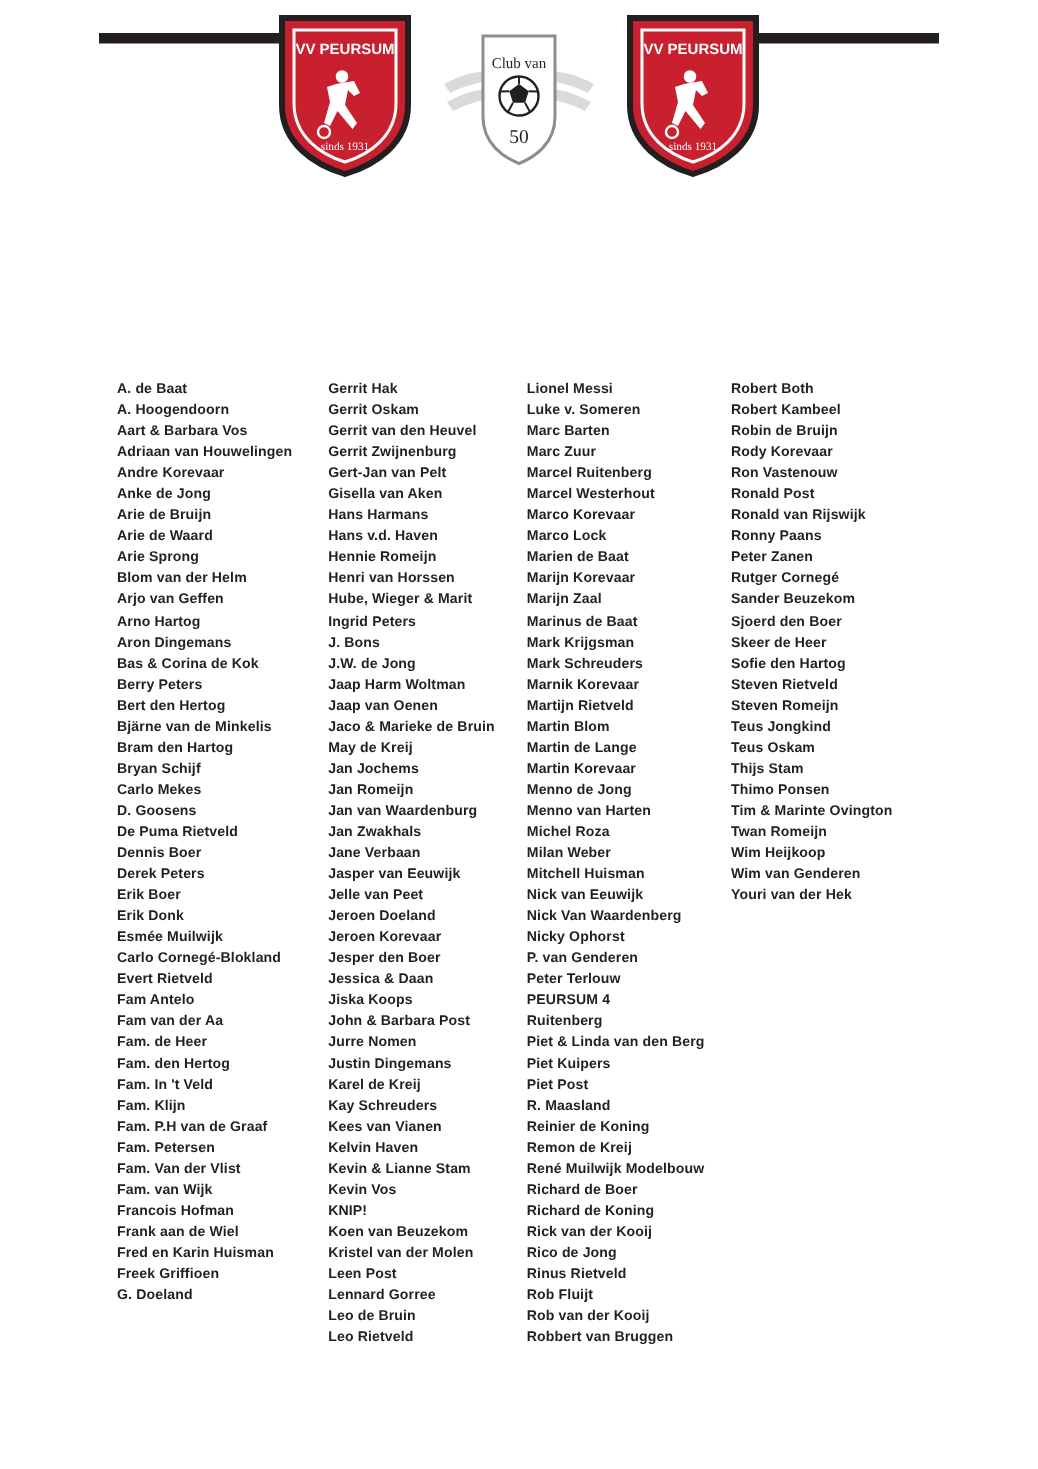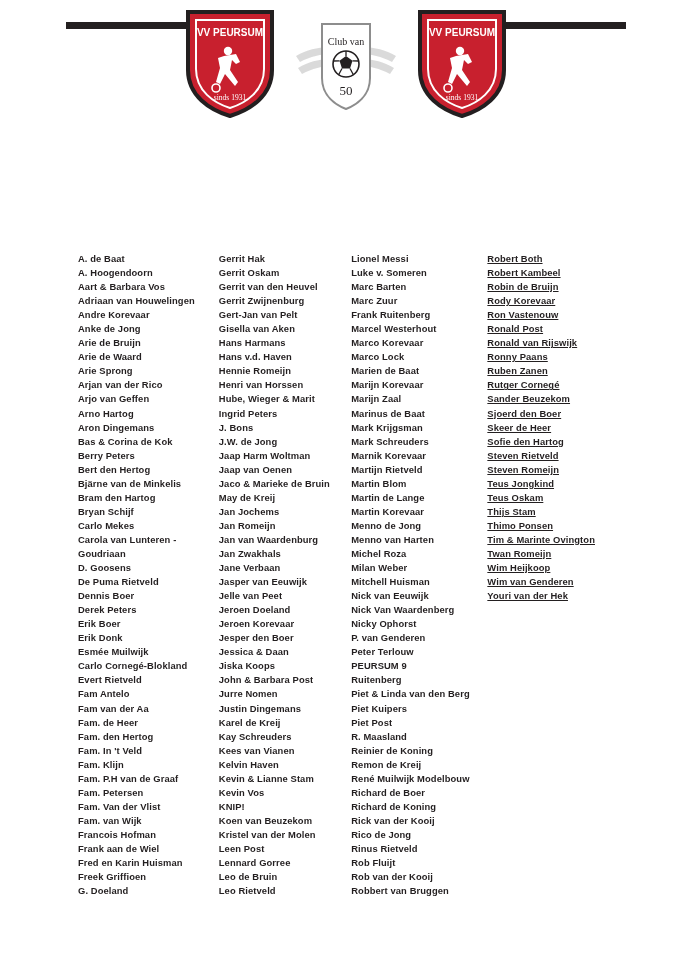--- a/index.html
+++ b/index.html
@@ -78,21 +78,21 @@
     font-weight: bold;
     line-height: 14.05px;
     letter-spacing: 0.01em;
   }
   .col {
     width: 133px;
   }
   .col.col1 { width: 138px; }
   .col.col2 { width: 129px; }
   .col.col3 { width: 133px; }
-  .col.col4 { width: 140px; text-decoration: underline; }
+  .col.col4 { width: 140px; }
   .name {
     white-space: pre-line;
   }
 </style>
 </head>
 <body>
 
 <div class="page">
 
   <div class="header">
@@ -157,33 +157,31 @@
     <div class="col col1">
         <div class="name">A. de Baat</div>
         <div class="name">A. Hoogendoorn</div>
         <div class="name">Aart &amp; Barbara Vos</div>
         <div class="name">Adriaan van Houwelingen</div>
         <div class="name">Andre Korevaar</div>
         <div class="name">Anke de Jong</div>
         <div class="name">Arie de Bruijn</div>
         <div class="name">Arie de Waard</div>
         <div class="name">Arie Sprong</div>
-        <div class="name">Arjan van der Rico</div>
+        <div class="name">Blom van der Helm</div>
         <div class="name">Arjo van Geffen</div>
         <div class="name">Arno Hartog</div>
         <div class="name">Aron Dingemans</div>
         <div class="name">Bas &amp; Corina de Kok</div>
         <div class="name">Berry Peters</div>
         <div class="name">Bert den Hertog</div>
         <div class="name">Bjärne van de Minkelis</div>
         <div class="name">Bram den Hartog</div>
         <div class="name">Bryan Schijf</div>
         <div class="name">Carlo Mekes</div>
-        <div class="name">Carola van Lunteren -
-Goudriaan</div>
         <div class="name">D. Goosens</div>
         <div class="name">De Puma Rietveld</div>
         <div class="name">Dennis Boer</div>
         <div class="name">Derek Peters</div>
         <div class="name">Erik Boer</div>
         <div class="name">Erik Donk</div>
         <div class="name">Esmée Muilwijk</div>
         <div class="name">Carlo Cornegé-Blokland</div>
         <div class="name">Evert Rietveld</div>
         <div class="name">Fam Antelo</div>
@@ -248,21 +246,21 @@
         <div class="name">Leen Post</div>
         <div class="name">Lennard Gorree</div>
         <div class="name">Leo de Bruin</div>
         <div class="name">Leo Rietveld</div>
       </div>
     <div class="col col3">
         <div class="name">Lionel Messi</div>
         <div class="name">Luke v. Someren</div>
         <div class="name">Marc Barten</div>
         <div class="name">Marc Zuur</div>
-        <div class="name">Frank Ruitenberg</div>
+        <div class="name">Marcel Ruitenberg</div>
         <div class="name">Marcel Westerhout</div>
         <div class="name">Marco Korevaar</div>
         <div class="name">Marco Lock</div>
         <div class="name">Marien de Baat</div>
         <div class="name">Marijn Korevaar</div>
         <div class="name">Marijn Zaal</div>
         <div class="name">Marinus de Baat</div>
         <div class="name">Mark Krijgsman</div>
         <div class="name">Mark Schreuders</div>
         <div class="name">Marnik Korevaar</div>
@@ -273,21 +271,21 @@
         <div class="name">Menno de Jong</div>
         <div class="name">Menno van Harten</div>
         <div class="name">Michel Roza</div>
         <div class="name">Milan Weber</div>
         <div class="name">Mitchell Huisman</div>
         <div class="name">Nick van Eeuwijk</div>
         <div class="name">Nick Van Waardenberg</div>
         <div class="name">Nicky Ophorst</div>
         <div class="name">P. van Genderen</div>
         <div class="name">Peter Terlouw</div>
-        <div class="name">PEURSUM 9</div>
+        <div class="name">PEURSUM 4</div>
         <div class="name">Ruitenberg</div>
         <div class="name">Piet &amp; Linda van den Berg</div>
         <div class="name">Piet Kuipers</div>
         <div class="name">Piet Post</div>
         <div class="name">R. Maasland</div>
         <div class="name">Reinier de Koning</div>
         <div class="name">Remon de Kreij</div>
         <div class="name">René Muilwijk Modelbouw</div>
         <div class="name">Richard de Boer</div>
         <div class="name">Richard de Koning</div>
@@ -300,21 +298,21 @@
       </div>
     <div class="col col4">
         <div class="name">Robert Both</div>
         <div class="name">Robert Kambeel</div>
         <div class="name">Robin de Bruijn</div>
         <div class="name">Rody Korevaar</div>
         <div class="name">Ron Vastenouw</div>
         <div class="name">Ronald Post</div>
         <div class="name">Ronald van Rijswijk</div>
         <div class="name">Ronny Paans</div>
-        <div class="name">Ruben Zanen</div>
+        <div class="name">Peter Zanen</div>
         <div class="name">Rutger Cornegé</div>
         <div class="name">Sander Beuzekom</div>
         <div class="name">Sjoerd den Boer</div>
         <div class="name">Skeer de Heer</div>
         <div class="name">Sofie den Hartog</div>
         <div class="name">Steven Rietveld</div>
         <div class="name">Steven Romeijn</div>
         <div class="name">Teus Jongkind</div>
         <div class="name">Teus Oskam</div>
         <div class="name">Thijs Stam</div>

